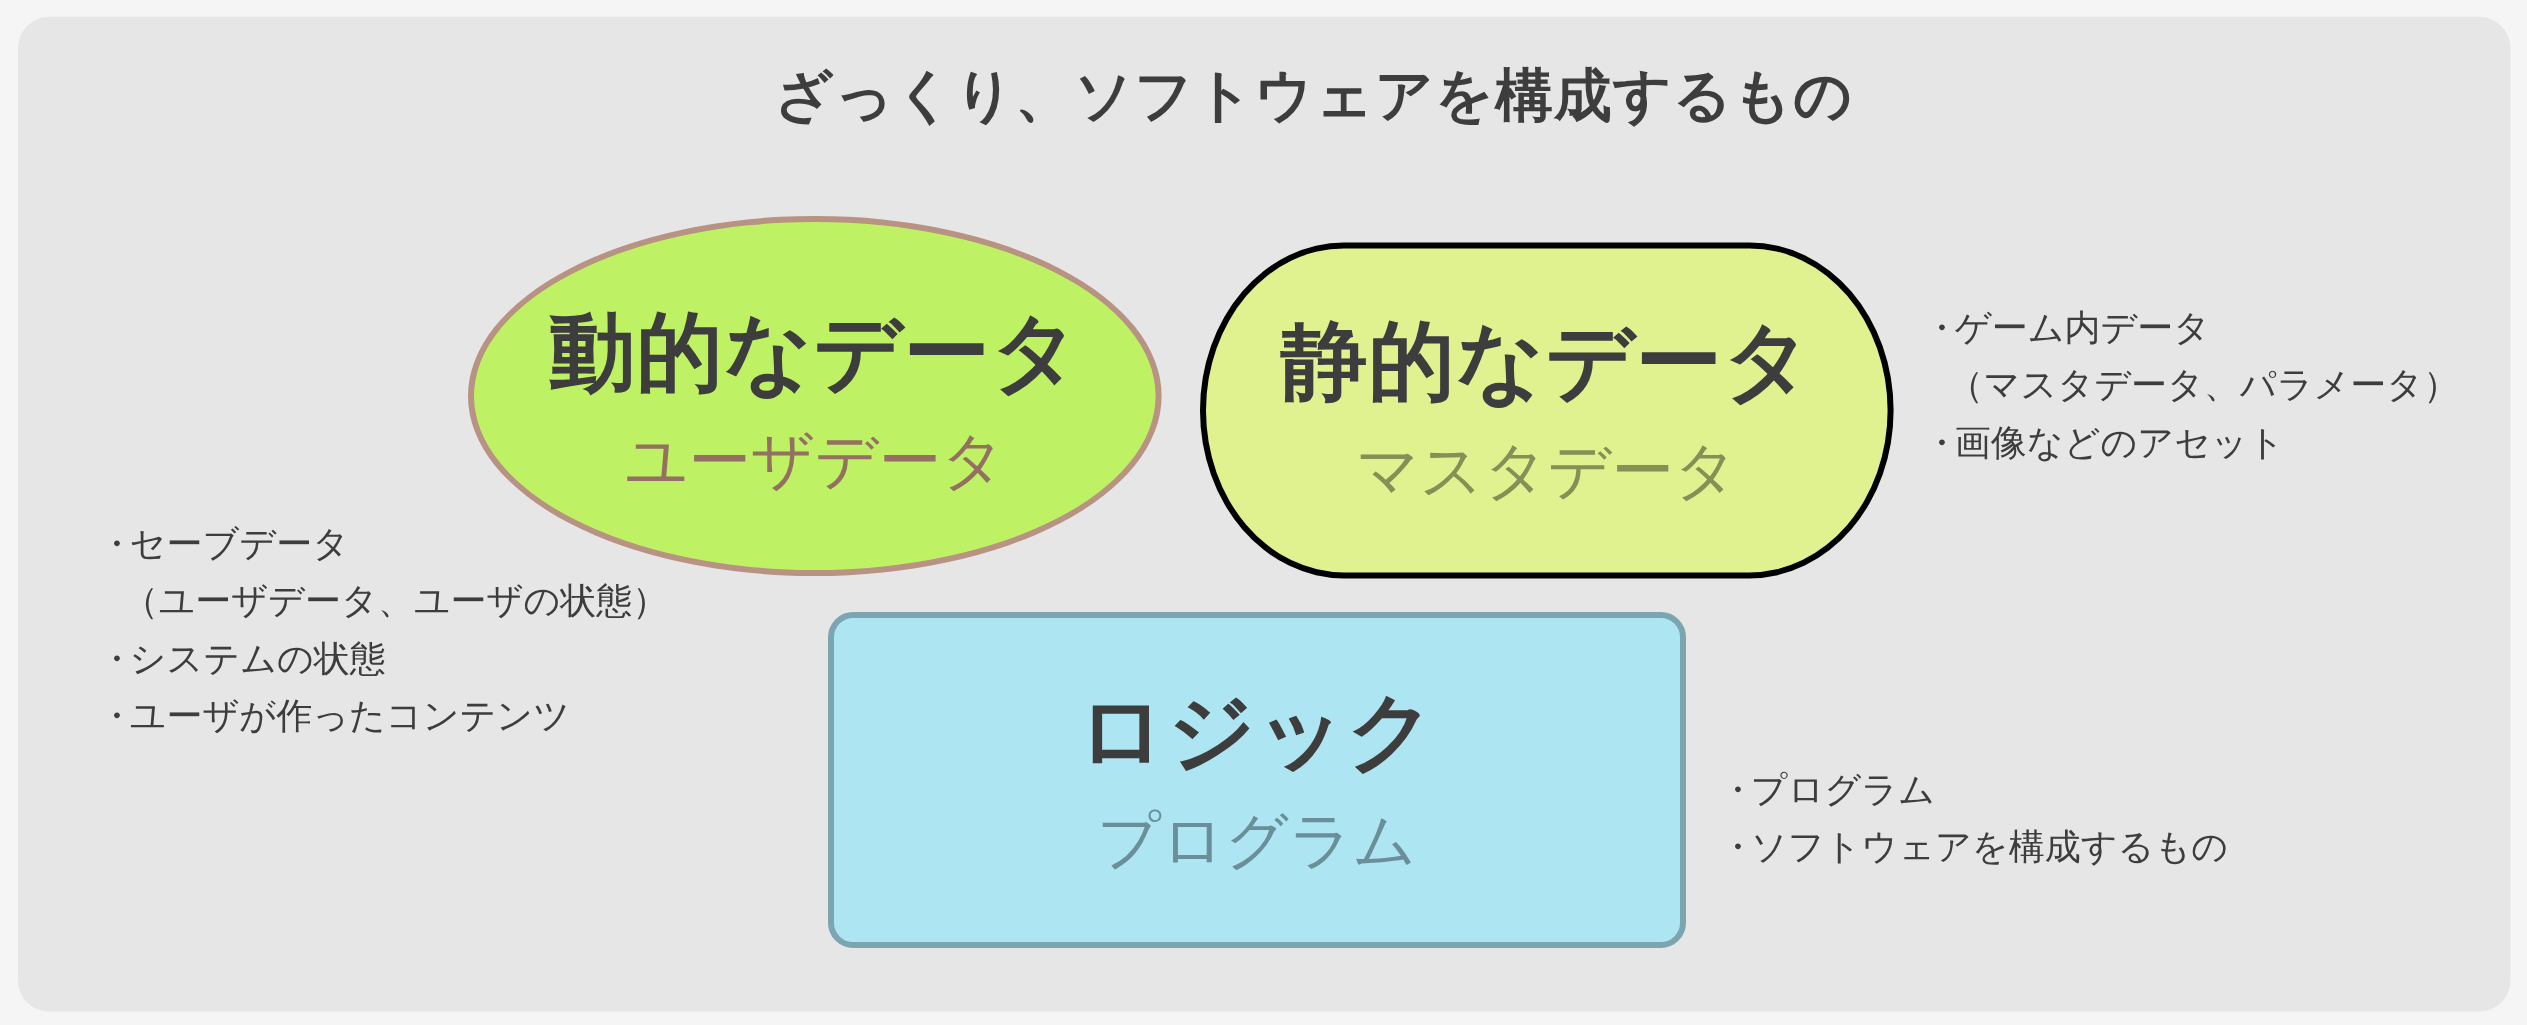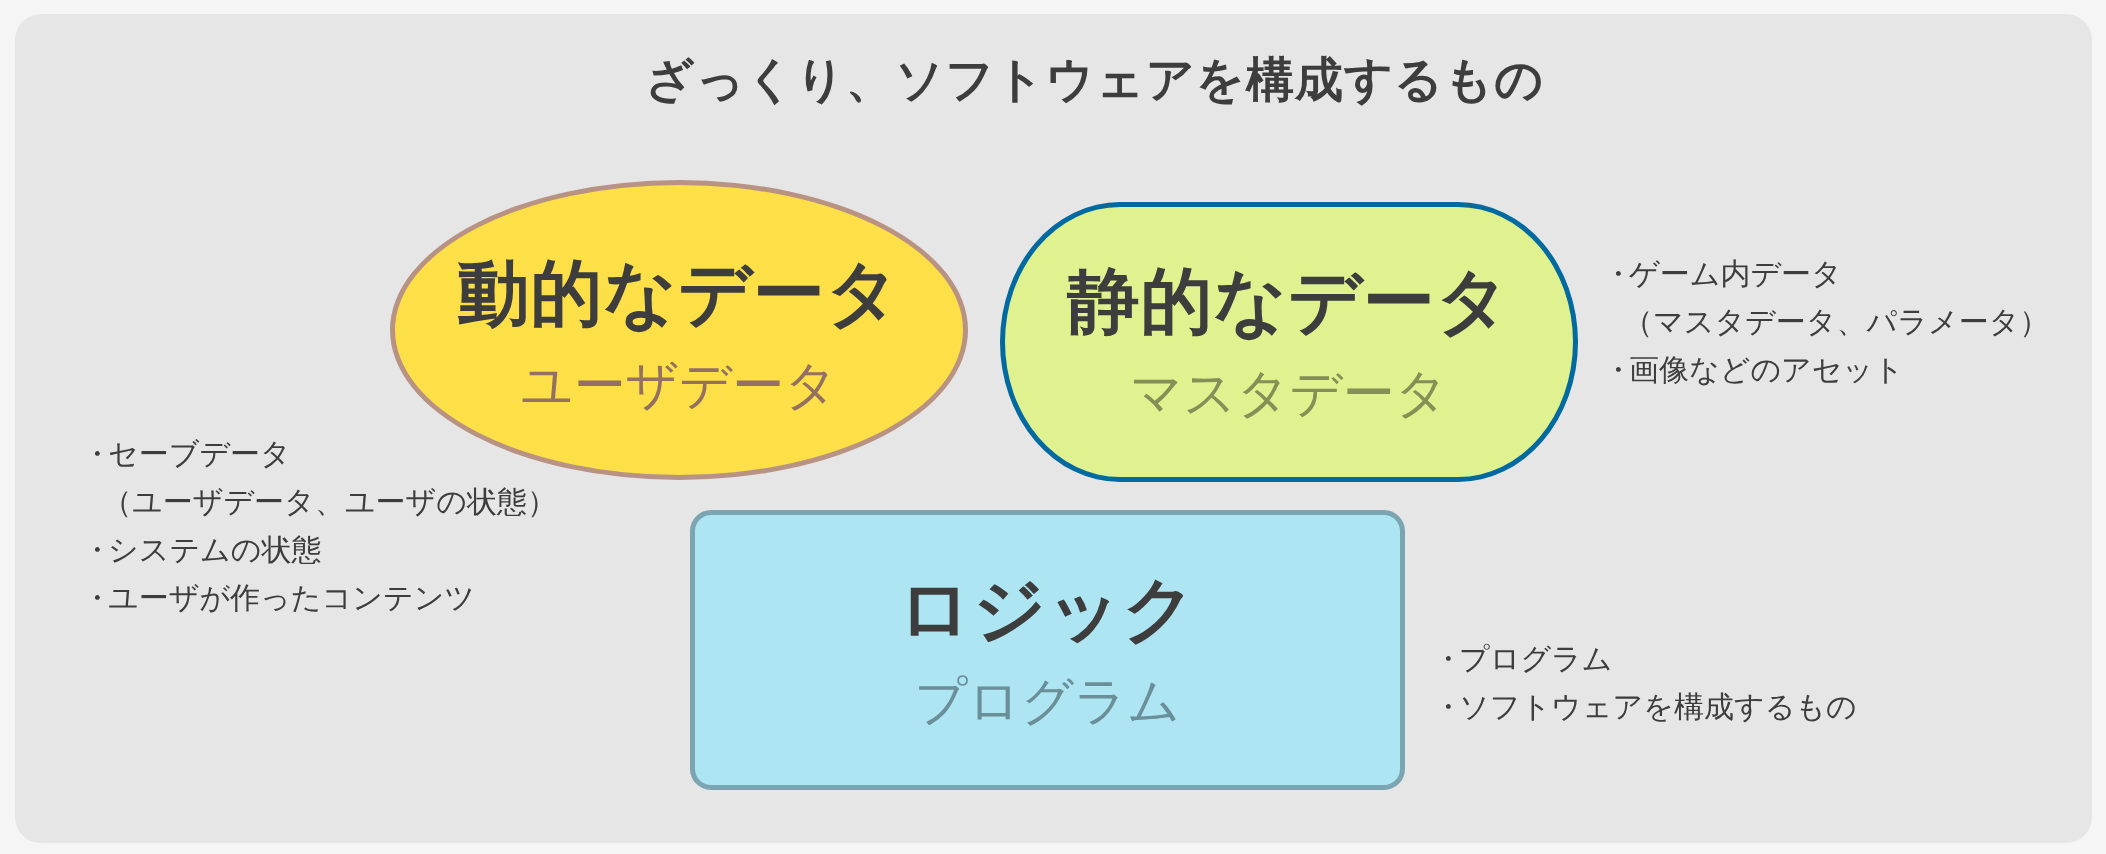--- a/index.html
+++ b/index.html
@@ -52,33 +52,33 @@
       font-size: 52px;
       line-height: 1;
       margin-top: 30px;
     }
     .dynamic {
       left: 390px;
       top: 180px;
       width: 578px;
       height: 300px;
       border-radius: 50%;
-      background: #fde047;
+      background: #bef264;
       border: 5px solid #b89282;
       padding-top: 8px;
     }
     .dynamic .sub { color: #937061; }
     .static {
       left: 1000px;
       top: 202px;
       width: 578px;
       height: 280px;
       border-radius: 120px / 140px;
       background: #dff28f;
-      border: 5px solid #0369a1;
+      border: 5px solid #000000;
     }
     .static .sub { color: #858f56; }
     .logic {
       left: 690px;
       top: 510px;
       width: 715px;
       height: 280px;
       border-radius: 21px;
       background: #aee5f2;
       border: 5px solid #7aa5b1;

